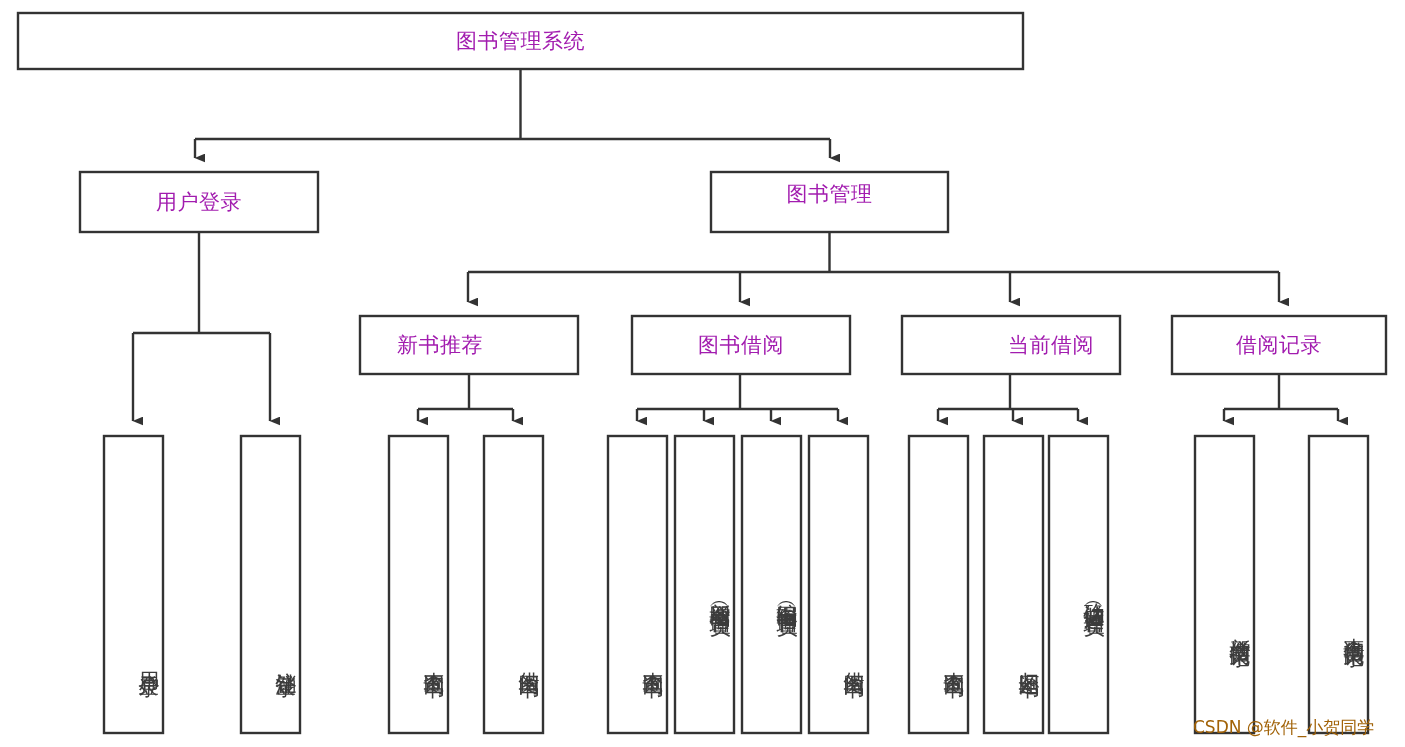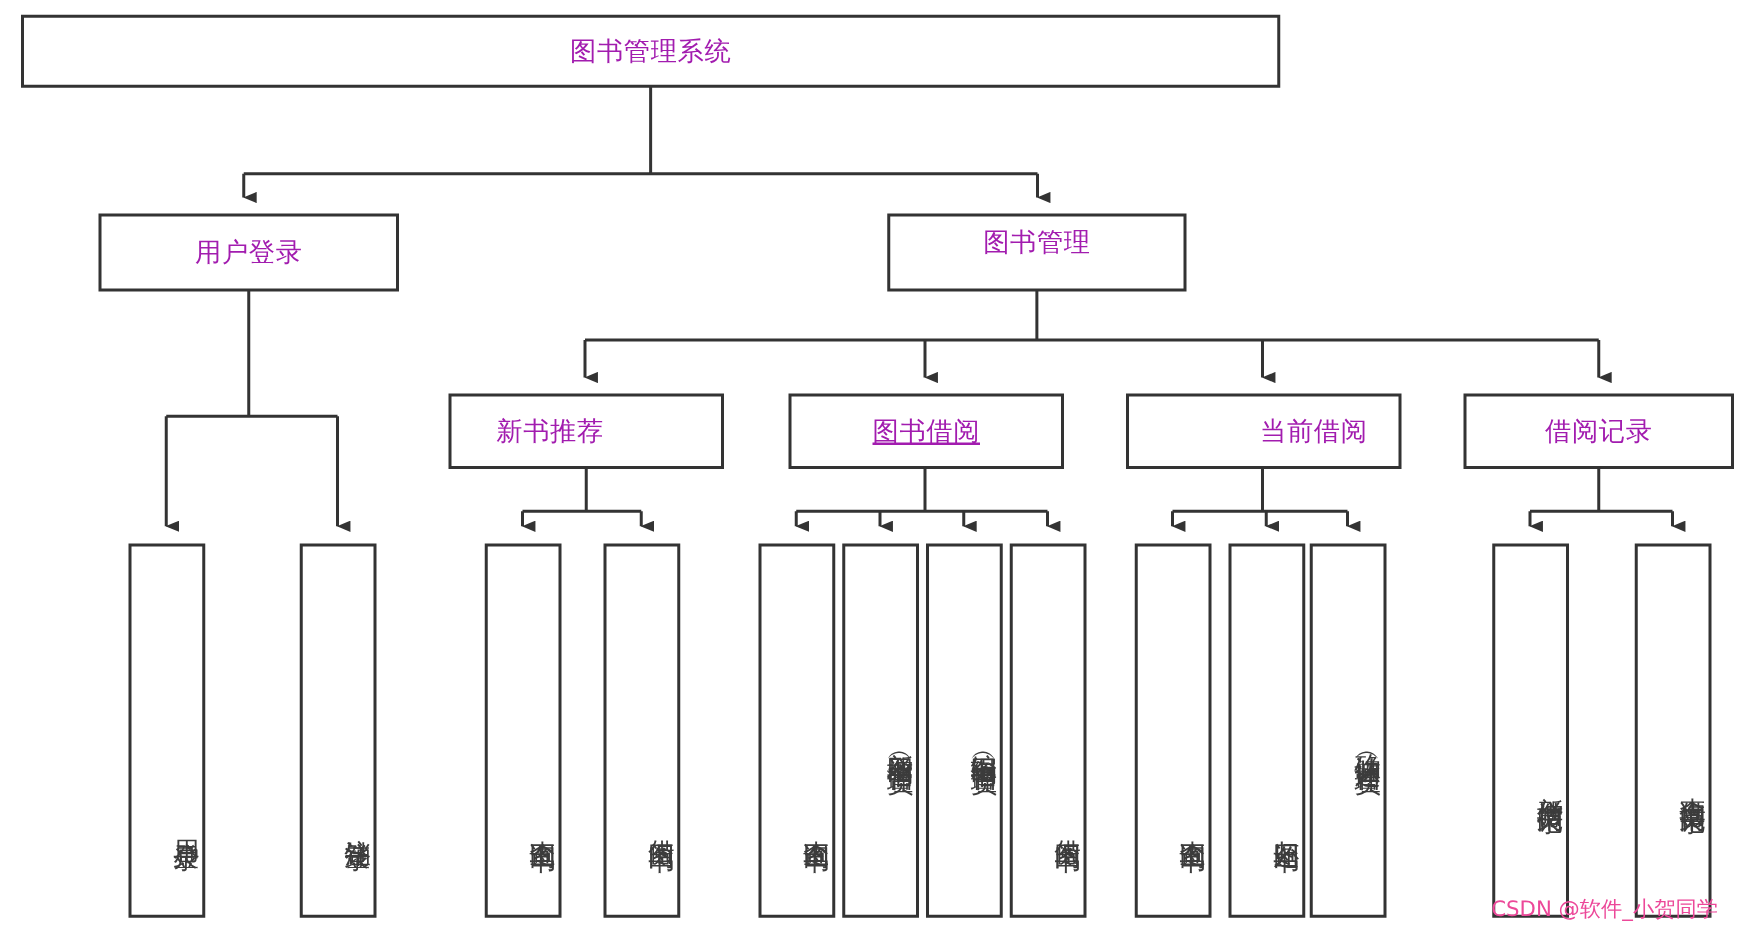--- a/index.html
+++ b/index.html
@@ -58,21 +58,21 @@
     color: #3c3c3c;
     font-size: 21px;
     writing-mode: vertical-rl;
     text-orientation: upright;
     letter-spacing: 2px;
     white-space: nowrap;
     pointer-events: none;
   }
   .watermark {
     position: absolute;
-    color: #ec4899;
+    color: #a16207;
     font-size: 17px;
     white-space: nowrap;
     pointer-events: none;
   }
 </style>
 </head>
 <body>
 
 <div id="diagram-root">
 
@@ -143,21 +143,21 @@
     <rect class="node-box" x="1195" y="436" width="59" height="297"></rect>
     <rect class="node-box" x="1309" y="436" width="59" height="297"></rect>
   </svg>
 
   <div class="node-label-h" style="left:18px; top:13px; width:1005px; height:56px;">图书管理系统</div>
 
   <div class="node-label-h" style="left:80px; top:172px; width:238px; height:60px;">用户登录</div>
   <div class="node-label-h" style="left:711px; top:172px; width:237px; height:44px;">图书管理</div>
 
   <div class="node-label-h" style="left:340px; top:316px; width:200px; height:58px;">新书推荐</div>
-  <div class="node-label-h" style="left:632px; top:316px; width:218px; height:58px;text-decoration:underline;">图书借阅</div>
+  <div class="node-label-h" style="left:632px; top:316px; width:218px; height:58px;">图书借阅</div>
   <div class="node-label-h" style="left:902px; top:316px; width:218px; height:58px;padding-left:40px;">当前借阅</div>
   <div class="node-label-h" style="left:1172px; top:316px; width:214px; height:58px;">借阅记录</div>
 
   <div class="node-label-v" style="left:104px; top:436px; width:59px; height:297px; padding-top:74px;">用户登录</div>
   <div class="node-label-v" style="left:241px; top:436px; width:59px; height:297px; padding-top:74px;">注销登录</div>
   <div class="node-label-v" style="left:389px; top:436px; width:59px; height:297px; padding-top:74px;">查询图书</div>
   <div class="node-label-v" style="left:484px; top:436px; width:59px; height:297px; padding-top:74px;">借阅图书</div>
 
   <div class="node-label-v" style="left:608px; top:436px; width:59px; height:297px; padding-top:74px;">查询图书</div>
   <div class="node-label-v" style="left:675px; top:436px; width:59px; height:297px; padding-top:10px;">新增图书（管理员）</div>

